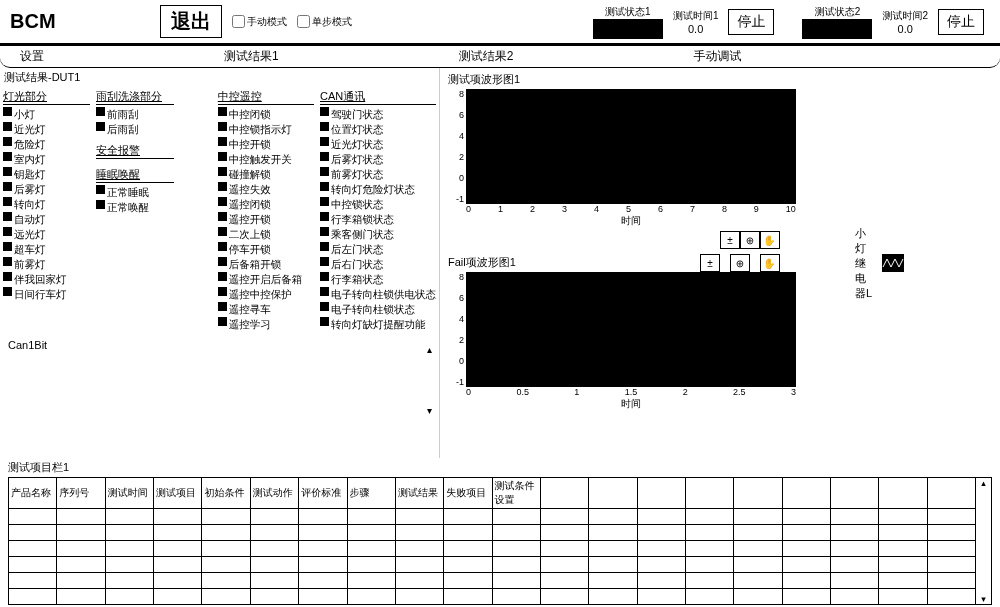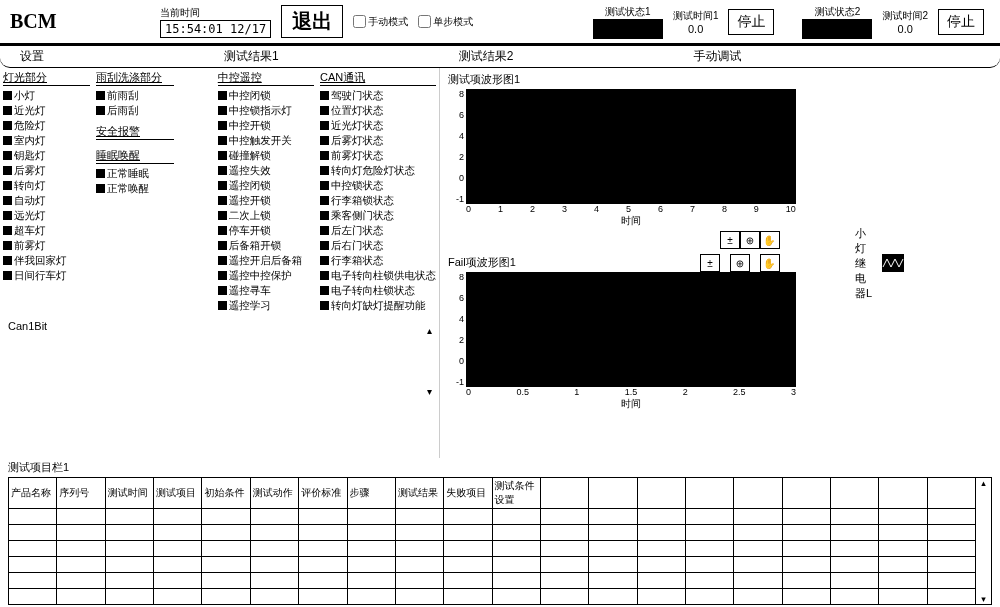--- a/index.html
+++ b/index.html
@@ -1,18 +1,18 @@
 <!DOCTYPE html>
 <html><head>
 <meta charset="utf-8">
 <style>
 * { margin:0; padding:0; box-sizing:border-box; }
 body { font-family:"SimSun","宋体",sans-serif; font-size:11px; width:1000px; height:607px; background:#fff; color:#000; overflow:hidden; }
 .topbar { display:flex; align-items:center; border-bottom:3px solid #000; height:46px; padding-left:10px; gap:10px; }
-.logo { font-weight:bold; font-size:20px; font-family:Liberation Serif, serif; width:140px; }
+.logo { font-weight:bold; font-size:20px; font-family:Liberation Sans, sans-serif; width:140px; }
 .time-block { display:flex; flex-direction:column; }
 .time-label { font-size:10px; }
 .time-val { border:1px solid #000; padding:1px 4px; font-family:monospace; font-size:12px; min-width:100px; }
 .exit-btn { font-size:20px; font-weight:bold; border:1px solid #000; padding:2px 10px; background:#fff; cursor:pointer; }
 .mode-ck { display:flex; align-items:center; gap:2px; font-size:10px; }
 .status-group { display:flex; flex-direction:column; align-items:center; }
 .status-label { font-size:10px;text-align:right; }
 .black-box { background:#000; width:70px; height:20px; }
 .status-num { font-size:11px; padding:0 5px; }
 .stop-btn { border:1px solid #000; padding:3px 8px; font-size:14px; background:#fff; cursor:pointer; }
@@ -20,21 +20,21 @@
 .tabs-row { display:flex; border-bottom:1px solid #000; padding:2px 20px; gap:180px;border-radius:10px; }
 .tabs-row span { font-size:12px; }
 .content { display:flex; height:390px; }
 .col { padding:2px 3px; }
 .c1 { width:100px; }
 .c2 { width:90px; }
 .c3 { width:110px;margin-left:38px; }
 .c4 { width:130px; }
 .section-title { font-size:11px; margin:2px 0; }
 .group-hdr { border-bottom:1px solid #000; font-size:11px; margin-bottom:2px; text-decoration:underline; }
-.item { display:flex; align-items:center; gap:2px; font-size:10.5px; line-height:15px; white-space:nowrap; }
+.item { display:flex; align-items:flex-start; gap:2px; font-size:10.5px; line-height:15px; white-space:nowrap; }
 .led { width:9px; height:9px; background:#000; display:inline-block; flex-shrink:0; }
 .sev-sp { height:6px; }
 .canbit-area { padding:5px 8px; font-size:11px; position:relative; height:90px; width:440px; }
 .canbit-area .arrows { position:absolute; right:8px; top:10px; display:flex; flex-direction:column; gap:50px; font-size:10px; }
 .mid-col { flex:1; padding:4px 8px; }
 .chart-title { font-size:11px; margin-bottom:2px; }
 .chart-wrap { position:relative; display:flex; }
 .y-axis { display:flex; flex-direction:column; justify-content:space-between; align-items:flex-end; width:18px; font-size:9px; padding-right:2px; }
 .plot-area { background:#000; width:330px; height:115px; }
 .x-axis { display:flex; justify-content:space-between; font-size:9px; margin-left:18px; width:330px; }
@@ -52,24 +52,20 @@
 .grid-table th { font-weight:normal; }
 .table-wrap { display:flex; }
 .table-scroll { width:16px; border:1px solid #000; border-left:none; display:flex; flex-direction:column; justify-content:space-between; align-items:center; font-size:9px; }
 .left-wrap { display:flex; flex-direction:column; width:440px; border-right:1px solid #ccc; }
 </style>
 </head>
 <body>
 
 <div class="topbar">
   <div class="logo">BCM</div>
-  <div class="time-block">
-    <span class="time-label">当前时间</span>
-    <span class="time-val">15:54:01 12/17</span>
-  </div>
   <button class="exit-btn">退出</button>
   <label class="mode-ck">
       <input type="checkbox" style="">
       <span>手动模式</span>
     </label>
   <label class="mode-ck">
       <input type="checkbox" style="">
       <span>单步模式</span>
     </label>
   <div style="flex:1"></div>
@@ -97,20 +93,21 @@
 
 <div class="tabs-row">
   <span>设置</span>
   <span>测试结果1</span>
   <span>测试结果2</span>
   <span>手动调试</span>
 </div>
 
 <div class="content">
   <div class="left-wrap">
+    <div class="section-title" style="padding-left:4px">测试结果-DUT1</div>
     <div style="display:flex">
       <div class="col c1">
         <div class="group-hdr">灯光部分</div>
         <div id="g1">
             <div class="item">
               <span class="led"></span>
               <span>小灯</span>
             </div>
             <div class="item">
               <span class="led"></span>

